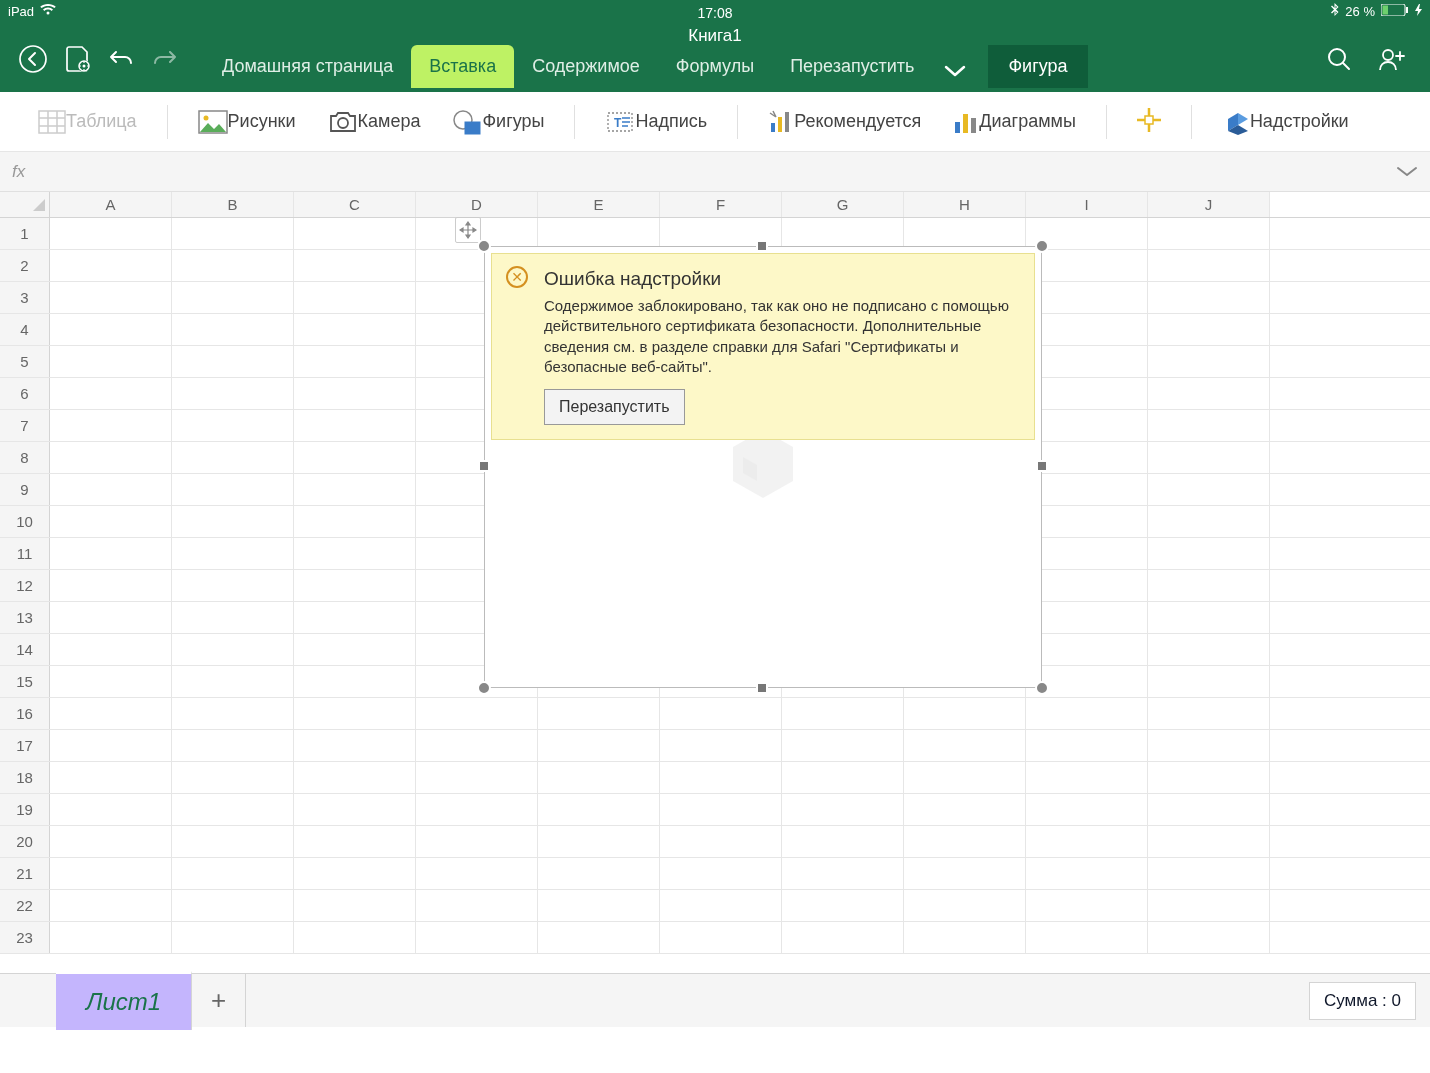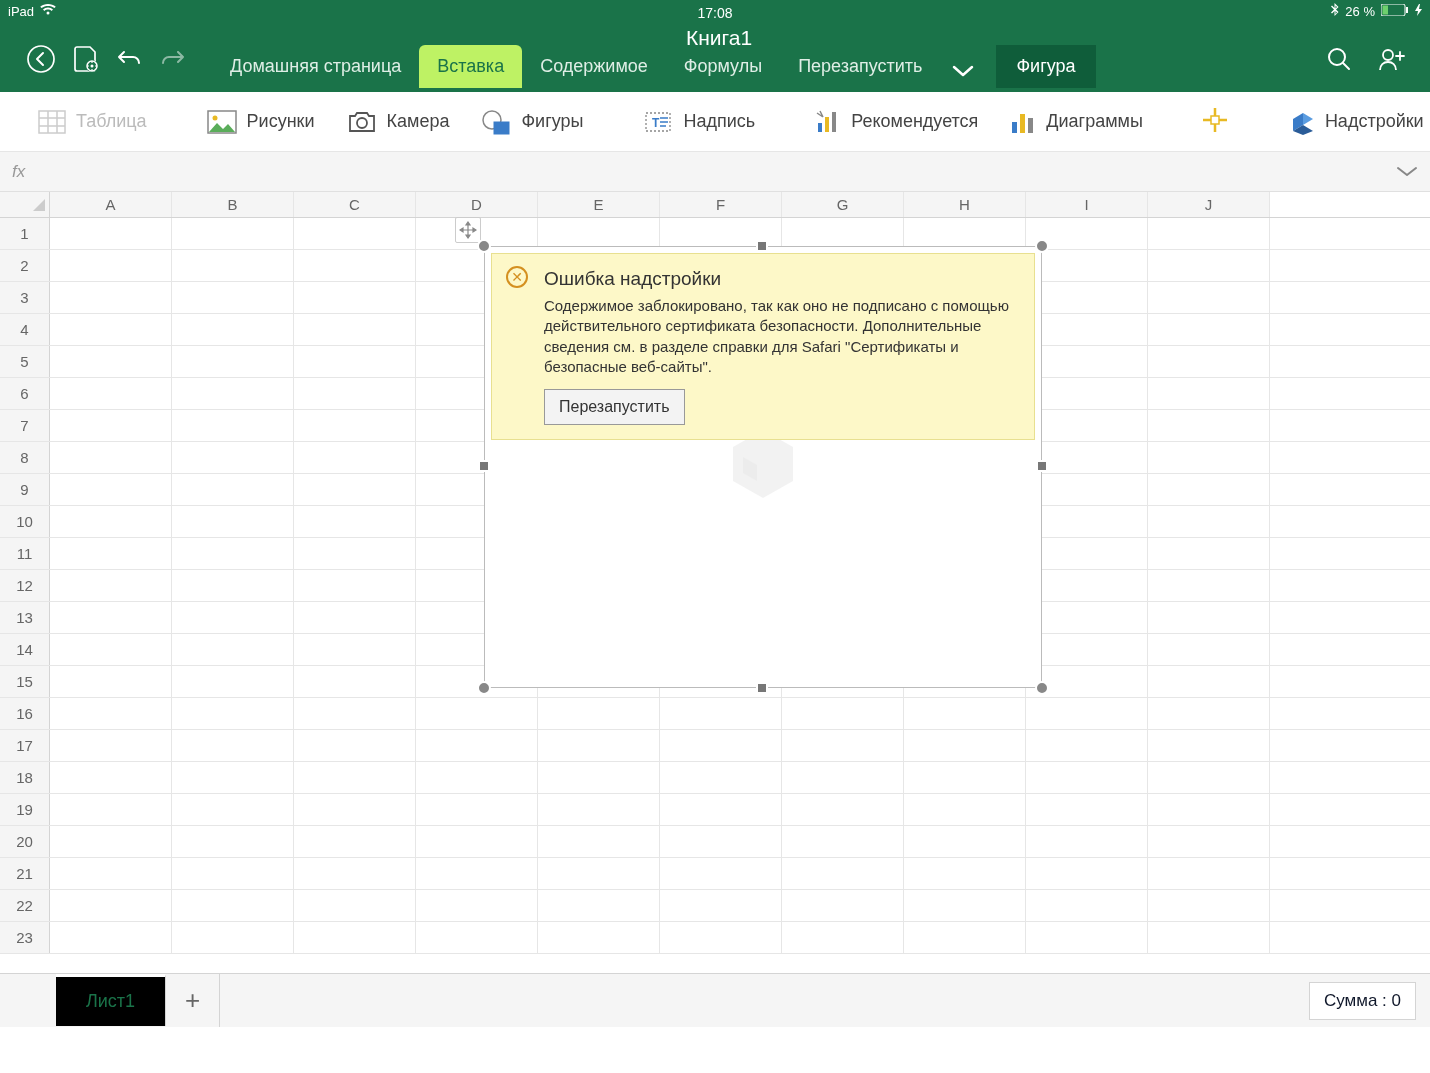--- a/index.html
+++ b/index.html
@@ -1,33 +1,33 @@
 <!DOCTYPE html>
 <html><head>
 <meta charset="utf-8">
 <style>
 * { box-sizing: border-box; margin: 0; padding: 0; }
 body { font-family: -apple-system, "Segoe UI", Helvetica, Arial, sans-serif; width: 1430px; height: 1073px; background: #fff; overflow: hidden; }
 
 .status-bar { height: 22px; background: #1a7349; color: #fff; display: flex; align-items: center; font-size: 13px; padding: 0 8px; justify-content: space-between; }
 .status-left, .status-right { display: flex; align-items: center; gap: 6px; }
 
-.header { background: #1a7349; height: 70px; color: #fff; position: relative; padding-left: 8px; }
-.title-row { text-align: center; font-size: 21px; padding-top: 4px; height: 18px; }
+.header { background: #1a7349; height: 70px; color: #fff; position: relative; }
+.title-row { text-align: center; font-size: 17px; padding-top: 4px; height: 18px; }
 .tabs-row { display: flex; height: 48px; }
 .tabs-left-controls { display: flex; align-items: center; gap: 18px; padding-left: 18px; padding-bottom: 10px; }
 .hbtn { color: #fff; display: flex; align-items: center; justify-content: center; cursor: pointer; }
 .tabs { display: flex; margin-left: 26px; align-items: flex-end; height: 100%; }
 .tab { padding: 11px 18px; font-size: 18px; color: #dfeee6; cursor: pointer; }
 .tab.active { background: #bef264; color: #1a7349; border-radius: 6px 6px 0 0; font-weight: 500; }
 .tab-context { background: #0f5d3a; color: #fff; padding: 11px 20px; font-size: 18px; margin-left: 10px; }
 .tabs-right-controls { margin-left: auto; display: flex; align-items: center; gap: 26px; padding-right: 24px; padding-bottom: 10px; }
 
 .ribbon { height: 60px; background: #fff; display: flex; align-items: center; padding-left: 30px; gap: 16px; border-bottom: 1px solid #e6e6e6; }
-.ritem { display: flex; align-items: center; gap: 10px; font-size: 18px; color: #444; cursor: pointer; padding: 0 8px; }
+.ritem { display: flex; align-items: center; font-size: 18px; color: #444; cursor: pointer; padding: 0 8px; }
 .ritem.disabled { color: #bbb; }
 .divider { width: 1px; height: 34px; background: #e0e0e0; margin: 0 6px; }
 
 .formula-bar { height: 40px; background: #f5f5f5; border-bottom: 1px solid #e0e0e0; display: flex; align-items: center; padding: 0 12px; }
 .fx-label { color: #999; font-style: italic; font-size: 17px; margin-right: 10px; }
 .fx-expand { margin-left: auto; color: #888; }
 
 .grid-area { position: relative; height: 781px; overflow: hidden; }
 .col-headers { display: flex; height: 26px; border-bottom: 1px solid #d4d4d4; }
 .row-head-spacer { width: 50px; background: #f5f5f5; border-right: 1px solid #d4d4d4; display: flex; align-items: center; justify-content: flex-end; padding-right: 4px; }
@@ -45,21 +45,21 @@
 
 .addin-placeholder { position: absolute; left: 50%; top: 50%; transform: translate(-50%,-50%); opacity: .15; }
 
 .error-banner { position: absolute; left: 6px; top: 6px; right: 6px; background: #fdf8c8; border: 1px solid #e8e090; padding: 14px 16px 14px 52px; }
 .error-close { position: absolute; left: 14px; top: 12px; width: 22px; height: 22px; border: 2px solid #d49020; border-radius: 50%; display: flex; align-items: center; justify-content: center; color: #d49020; font-size: 14px; cursor: pointer; }
 .error-title { font-size: 19px; color: #333; margin-bottom: 6px; }
 .error-body { font-size: 15px; color: #333; line-height: 1.35; margin-bottom: 12px; }
 .error-btn { background: #f3f3f3; border: 1px solid #999; padding: 8px 14px; font-size: 16px; color: #333; cursor: pointer; }
 
 .footer { height: 54px; border-top: 1px solid #d4d4d4; display: flex; align-items: center; background: #f5f5f5; }
-.sheet-tab { padding: 14px 30px; background: #000000; color: #1a7349; font-size: 18px; border-right: 1px solid #d4d4d4; border-top: 3px solid #fff; margin-top: -1px; }
+.sheet-tab { padding: 14px 30px; background: #c4b5fd; color: #1a7349; font-size: 24px; border-right: 1px solid #d4d4d4; border-top: 3px solid #fff; margin-top: -1px; font-style: italic; }
 .add-sheet { width: 54px; display: flex; align-items: center; justify-content: center; color: #666; font-size: 26px; cursor: pointer; border-right: 1px solid #d4d4d4; height: 100%; }
 .sum-box { margin-left: auto; background: #fff; border: 1px solid #d4d4d4; border-radius: 0; padding: 8px 14px; margin-right: 14px; color: #0f172a; font-size: 17px; }
 .sheet-spacer { width: 56px; }
 </style>
 </head>
 <body>
 
 <div class="status-bar">
   <div class="status-left">
     <span>iPad</span>

